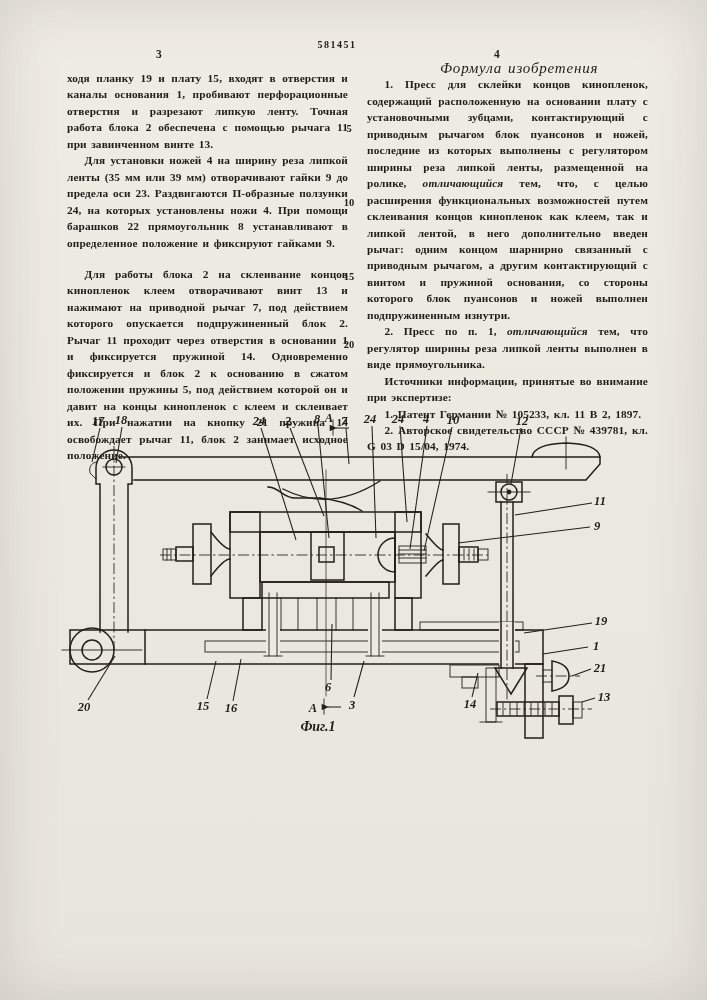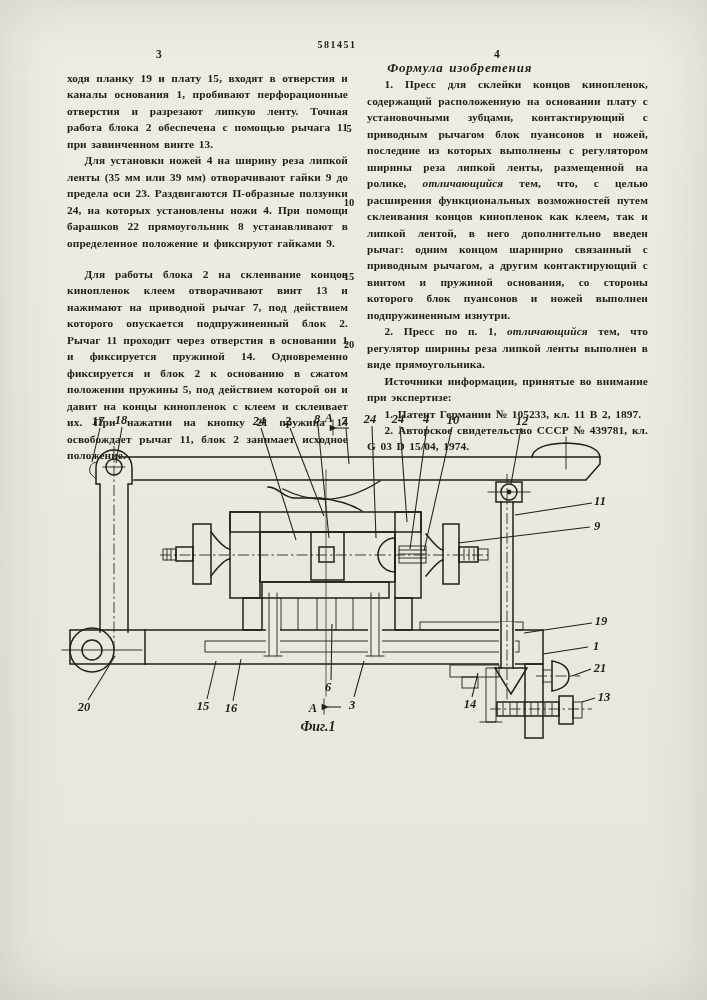--- a/index.html
+++ b/index.html
@@ -22,22 +22,22 @@
     font-size:11.35px;line-height:16.45px;font-weight:bold;
     text-align:justify;word-spacing:.14em;letter-spacing:.1px;
   }
   .col-left{left:67px;top:62px;margin-top:8px;}
   .col-right{left:367px;top:60px;}
   .col p{margin:0;text-indent:1.55em;}
   .col p.noindent{text-indent:0;}
   .col p.gap{margin-top:15px;}
   .col em{font-style:italic;margin-top:8px;}
   .formula-heading{
-    font-style:italic;font-weight:bold;
-    font-size:13px;letter-spacing:.8px;margin:0 0 7px 0;text-indent:0;
+    text-align:center;font-style:italic;font-weight:normal;
+    font-size:15px;letter-spacing:.8px;margin:0 0 7px 0;text-indent:0;
   }
   .gutter-num{
     position:absolute;left:338px;width:22px;text-align:center;
     font-weight:bold;font-size:10.5px;
   }
   svg.fig{position:absolute;left:0;top:0;width:707px;height:1000px;}
   .ink{stroke:#231f19;fill:none;stroke-width:1.5;stroke-linecap:square;}
   .thin{stroke-width:.9;}
   .cl{stroke:#231f19;stroke-width:.85;fill:none;stroke-dasharray:11 3 2.5 3;}
   .lead{stroke:#231f19;stroke-width:1.05;fill:none;}

